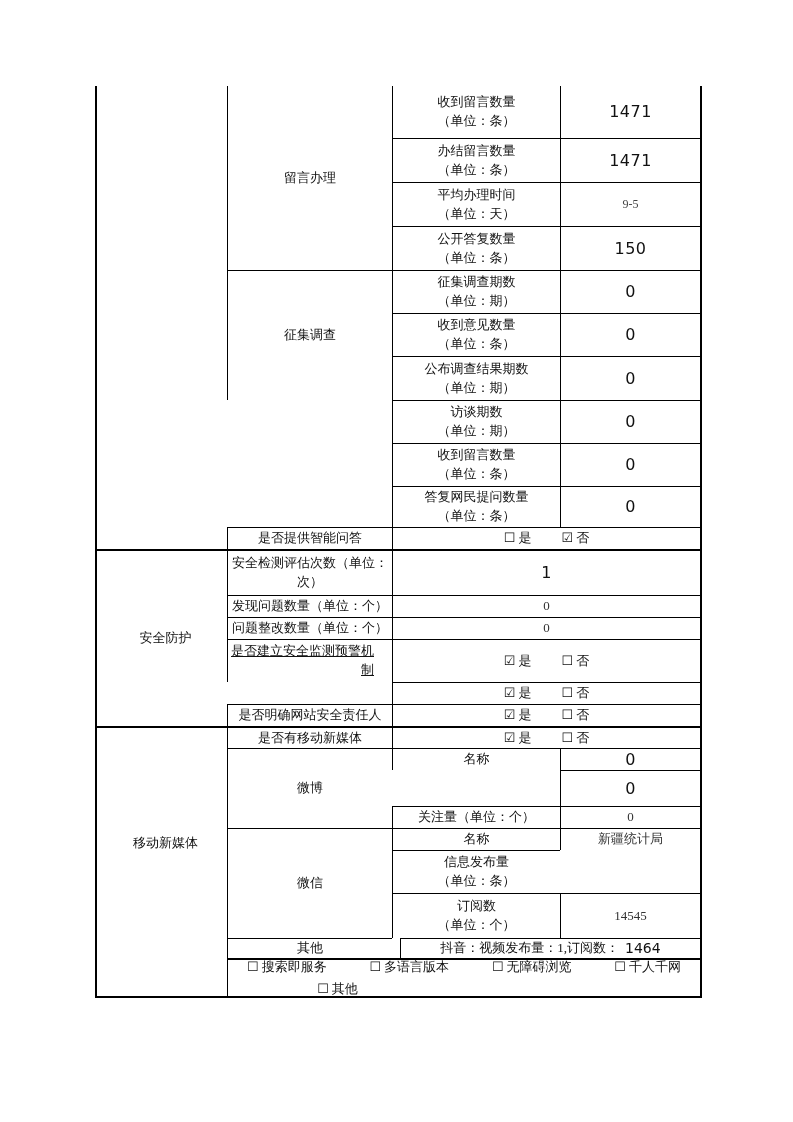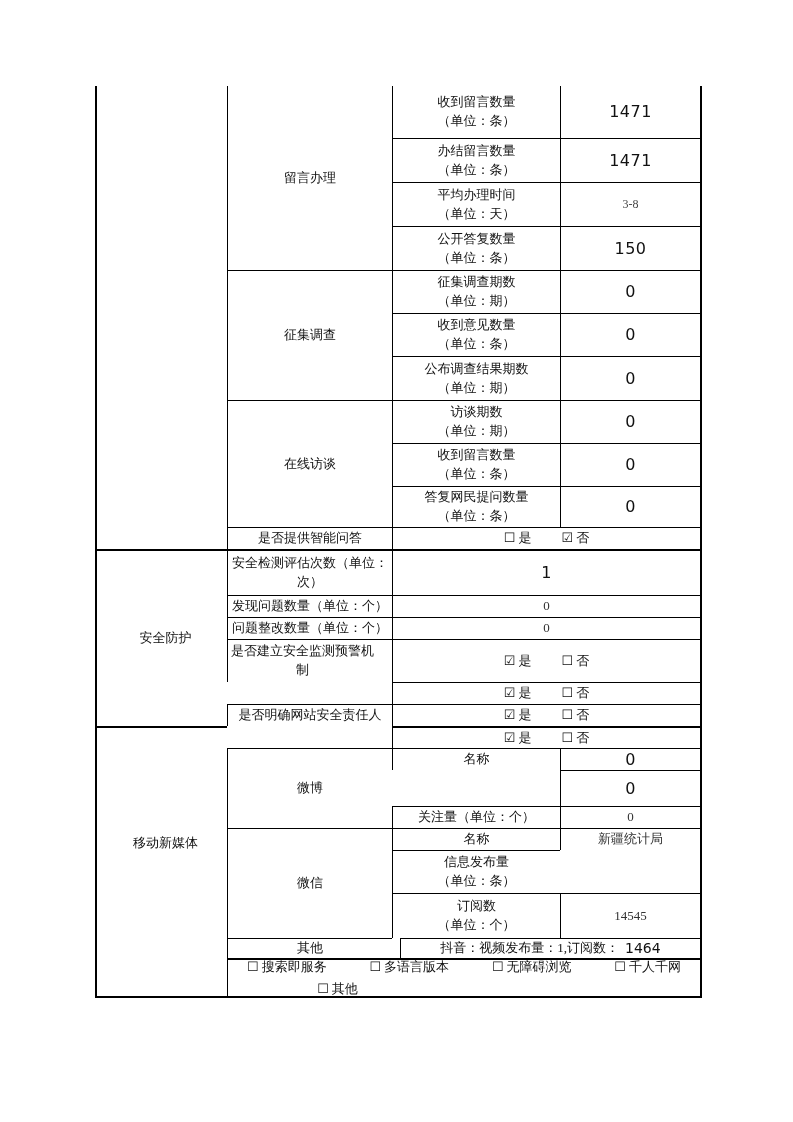--- a/index.html
+++ b/index.html
@@ -22,21 +22,21 @@
     text-align:center; white-space:pre-line;
     font-size:13px; line-height:1.45; padding:1px 3px; box-sizing:border-box;
     overflow:hidden;
   }
   .fc { border-left:none;padding-left:10px; }
   .fr { border-top:none; }
   .sep { border-top-width:2px; }
   .v-sans { font-family:"DejaVu Sans","Liberation Sans",sans-serif; font-size:16px; letter-spacing:0.5px; }
   .v-serif { font-family:"Liberation Serif",serif; font-size:13px; color:#333; }
   .v-small { font-family:"Liberation Serif",serif; font-size:12px; color:#444; }
-  .left { justify-content:flex-start; text-align:center; }
+  .left { justify-content:flex-start; text-align:right;text-decoration:underline; }
   .cbrow { gap:30px; }
   .cb { display:inline-flex; align-items:center; gap:3px; }
   .cb .box { font-size:13px; }
   .innov { flex-direction:column; justify-content:center; gap:3px; align-items:stretch; }
   .innov-line1 { display:flex; justify-content:space-between; padding:0 16px; }
   .innov-line2 { display:flex; justify-content:center; align-items:flex-end; }
   .blankline { display:inline-block; width:252px; height:14px; border-bottom:1.5px solid #000; margin-left:1px; }
   .mixedval { gap:6px;margin-left:8px; }
   .num-strong { font-family:"DejaVu Sans","Liberation Sans",sans-serif; font-size:14px;text-align:right; }
 </style>
@@ -49,37 +49,36 @@
 
   <div class="cell fr" style="grid-area:1/2/5/3">留言办理</div>
   <div class="cell fr" style="grid-area:1/3/2/4">收到留言数量
 （单位：条）</div>
   <div class="cell fr v-sans" style="grid-area:1/4/2/5">1471</div>
   <div class="cell" style="grid-area:2/3/3/4">办结留言数量
 （单位：条）</div>
   <div class="cell v-sans" style="grid-area:2/4/3/5">1471</div>
   <div class="cell" style="grid-area:3/3/4/4">平均办理时间
 （单位：天）</div>
-  <div class="cell v-small" style="grid-area:3/4/4/5">3-8</div>
+  <div class="cell v-small" style="grid-area:3/4/4/5">9-5</div>
   <div class="cell" style="grid-area:4/3/5/4">公开答复数量
 （单位：条）</div>
   <div class="cell v-sans" style="grid-area:4/4/5/5">150</div>
 
   <div class="cell" style="grid-area:5/2/8/3">征集调查</div>
   <div class="cell" style="grid-area:5/3/6/4">征集调查期数
 （单位：期）</div>
   <div class="cell v-sans" style="grid-area:5/4/6/5">0</div>
   <div class="cell" style="grid-area:6/3/7/4">收到意见数量
 （单位：条）</div>
   <div class="cell v-sans" style="grid-area:6/4/7/5">0</div>
   <div class="cell" style="grid-area:7/3/8/4">公布调查结果期数
 （单位：期）</div>
   <div class="cell v-sans" style="grid-area:7/4/8/5">0</div>
 
-  <div class="cell" style="grid-area:8/2/11/3">在线访谈</div>
   <div class="cell" style="grid-area:8/3/9/4">访谈期数
 （单位：期）</div>
   <div class="cell v-sans" style="grid-area:8/4/9/5">0</div>
   <div class="cell" style="grid-area:9/3/10/4">收到留言数量
 （单位：条）</div>
   <div class="cell v-sans" style="grid-area:9/4/10/5">0</div>
   <div class="cell" style="grid-area:10/3/11/4">答复网民提问数量
 （单位：条）</div>
   <div class="cell v-sans" style="grid-area:10/4/11/5">0</div>
 
@@ -107,20 +106,21 @@
     <span class="cb"><span class="box">☑</span><span>是</span></span>
     <span class="cb"><span class="box">☐</span><span>否</span></span>
   </div>
   <div class="cell" style="grid-area:17/2/18/3">是否明确网站安全责任人</div>
   <div class="cell cbrow" style="grid-area:17/3/18/5">
     <span class="cb"><span class="box">☑</span><span>是</span></span>
     <span class="cb"><span class="box">☐</span><span>否</span></span>
   </div>
 
   <div class="cell fc sep" style="grid-area:18/1/26/2">移动新媒体</div>
+  <div class="cell sep" style="grid-area:18/2/19/3">是否有移动新媒体</div>
   <div class="cell sep cbrow" style="grid-area:18/3/19/5">
     <span class="cb"><span class="box">☑</span><span>是</span></span>
     <span class="cb"><span class="box">☐</span><span>否</span></span>
   </div>
 
   <div class="cell" style="grid-area:19/2/22/3">微博</div>
   <div class="cell" style="grid-area:19/3/20/4">名称</div>
   <div class="cell v-sans" style="grid-area:19/4/20/5">0</div>
   <div class="cell v-sans" style="grid-area:20/4/21/5">0</div>
   <div class="cell" style="grid-area:21/3/22/4">关注量（单位：个）</div>

